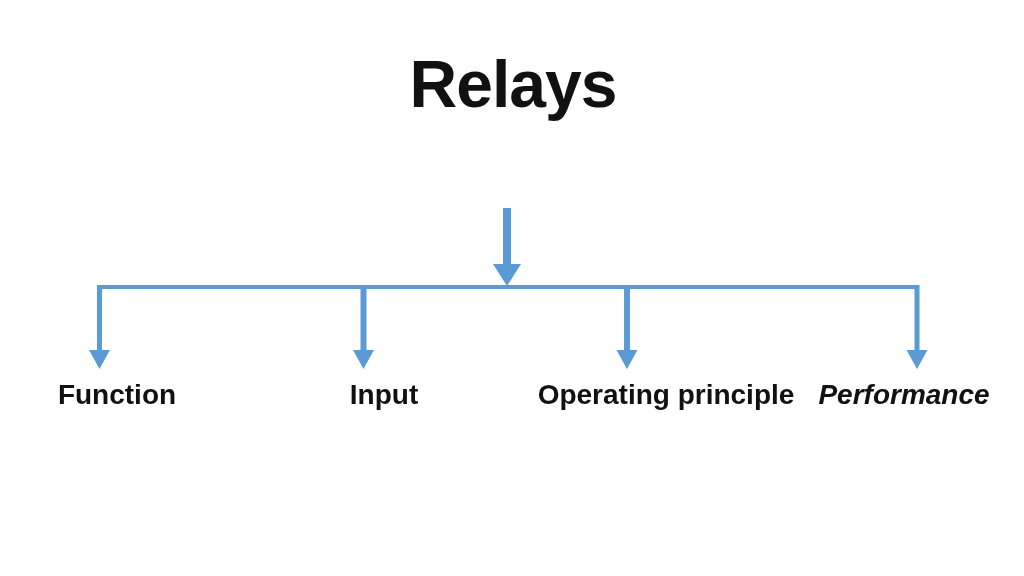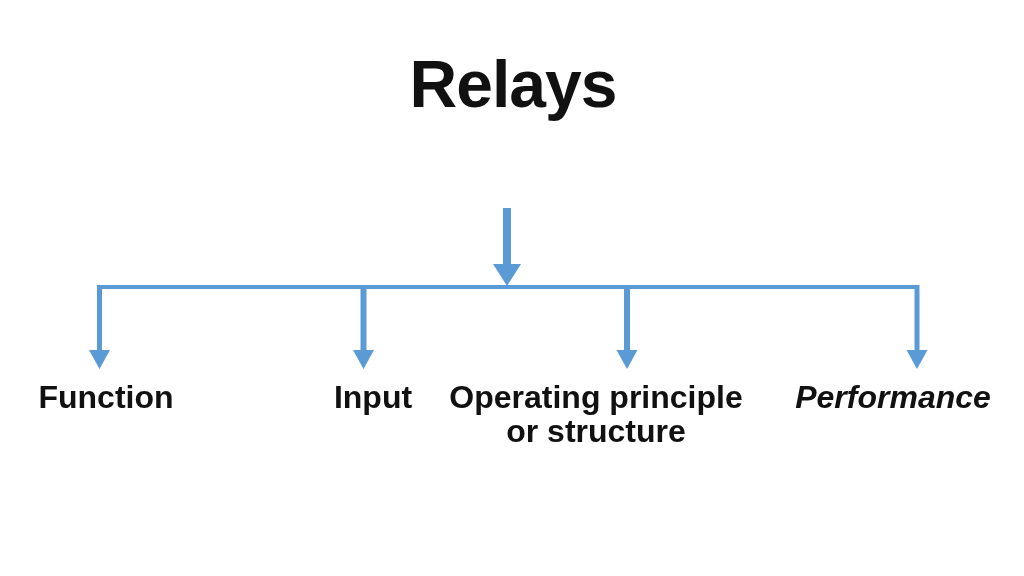--- a/index.html
+++ b/index.html
@@ -34,31 +34,32 @@
     top: 0;
     left: 0;
     width: 1024px;
     height: 576px;
   }
   .branch-label {
     position: absolute;
     top: 380px;
     transform: translateX(-50%);
     text-align: center;
-    font-size: 32px;
+    font-size: 28px;
     font-weight: bold;
     line-height: 1.07;
     white-space: nowrap;
     color: #111111;
+    margin-left: 11px;
   }
   .branch-label span { display: block; }
   .branch-label.italic { font-style: italic; }
   .pos-branch-1 { left: 106px; }
   .pos-branch-2 { left: 373px; }
-  .pos-branch-3 { left: 596px; }
+  .pos-branch-3 { left: 655px; }
   .pos-branch-4 { left: 893px; }
 </style>
 </head>
 <body>
 
 <div class="slide">
 
   <h1 class="slide-title">Relays</h1>
 
   <svg class="connectors" viewBox="0 0 1024 576" xmlns="http://www.w3.org/2000/svg">
@@ -96,20 +97,19 @@
     <span></span>
   </div>
 
   <div class="branch-label pos-branch-2">
     <span>Input</span>
     <span></span>
   </div>
 
   <div class="branch-label pos-branch-3">
     <span>Operating principle</span>
-    <span>or structure</span>
   </div>
 
   <div class="branch-label pos-branch-4 italic">
     <span>Performance</span>
   </div>
 
 </div>
 
 </body></html>

